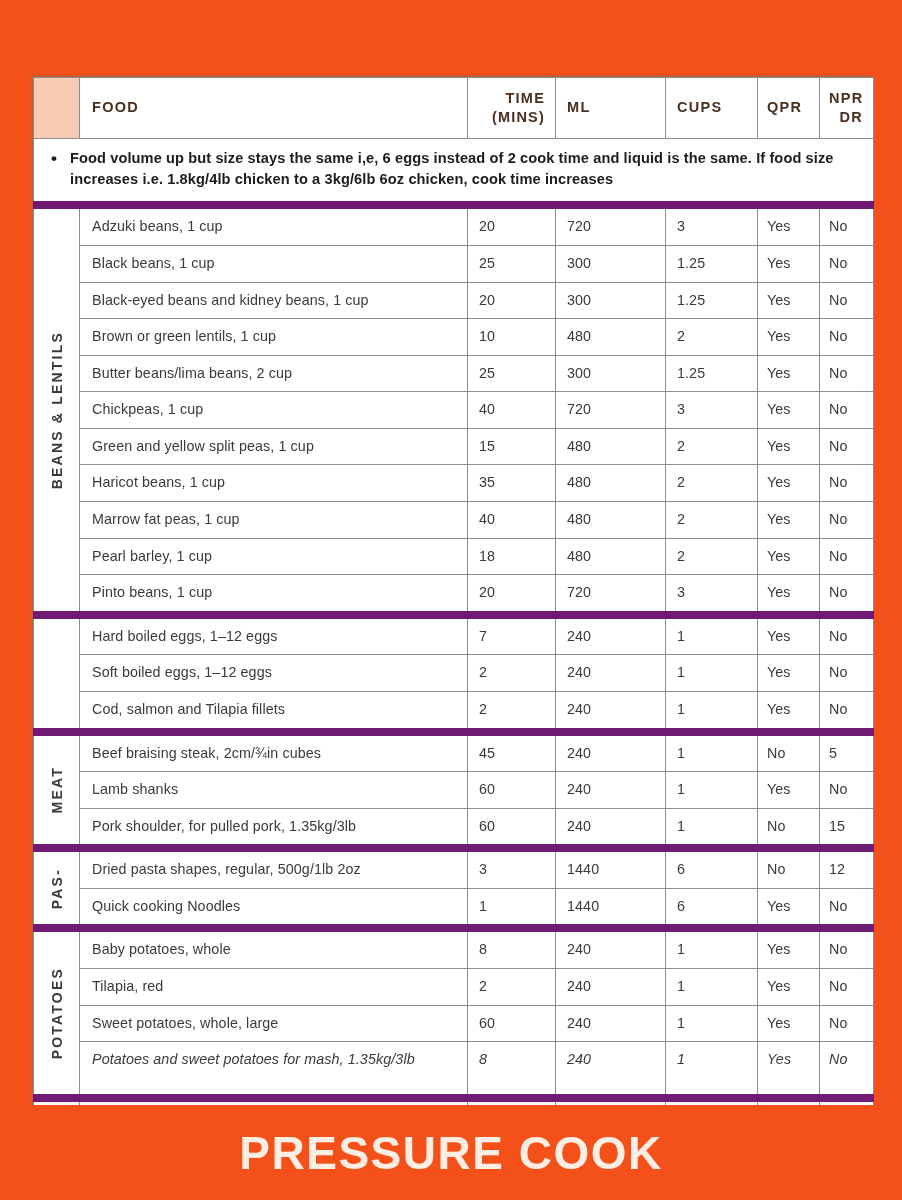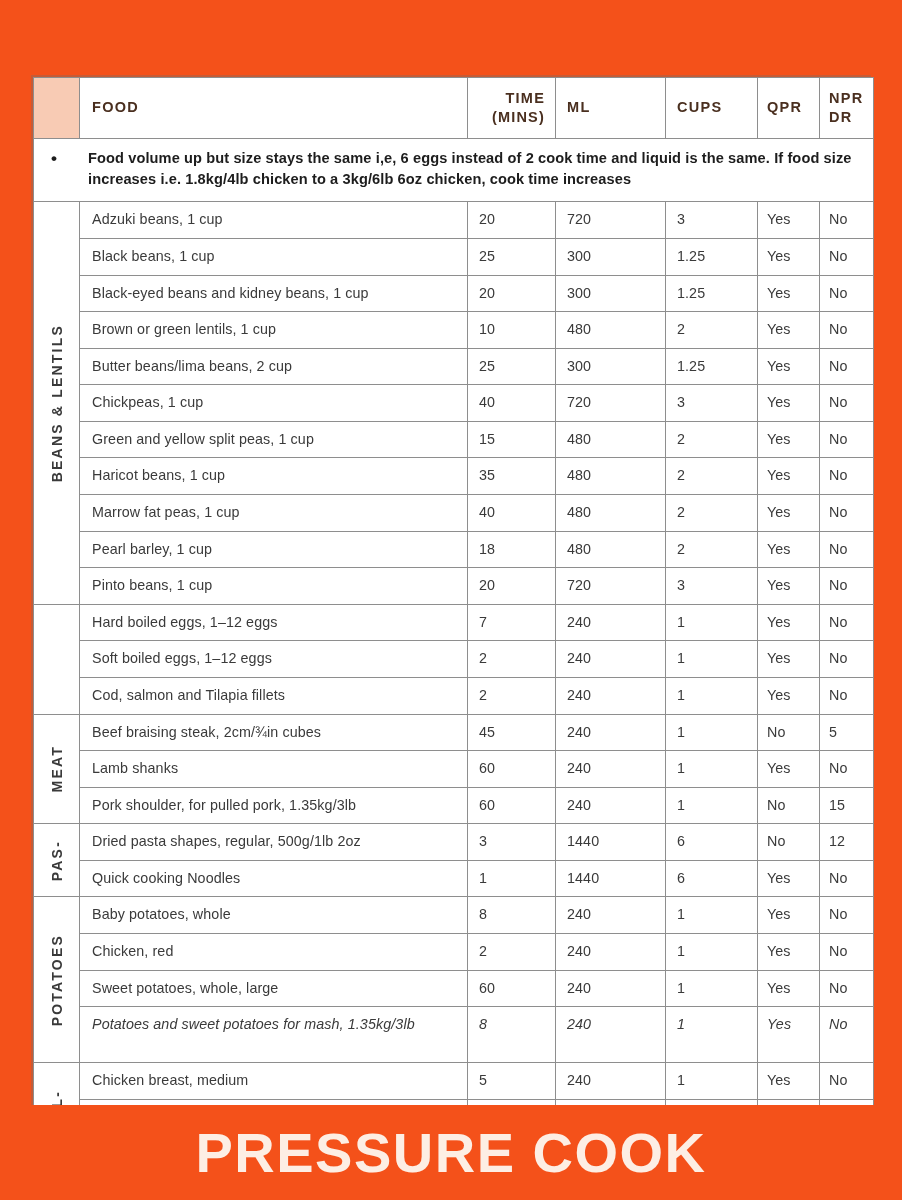--- a/index.html
+++ b/index.html
@@ -70,42 +70,42 @@
     line-height: 1.28;
   }
   thead th.h-cat {
     background: #F8CBB4;
     padding: 0;
   }
   thead th.h-time { padding-left: 11px; letter-spacing: 1.2px; text-align: right; }
   thead th.h-ml   { padding-left: 11px; }
   thead th.h-cups { padding-left: 11px; }
   thead th.h-qpr  { padding-left: 9px; }
-  thead th.h-npr  { padding-left: 9px; }
+  thead th.h-npr  { padding-left: 9px; text-align: right; }
 
   
   td.note-cell {
     padding: 9px 16px 11px 14px;
     font-size: 14.6px;
     font-weight: bold;
     color: #1d1d1d;
     line-height: 1.45;
     letter-spacing: 0.1px;
   }
   .note-flex { display: flex; align-items: flex-start; }
   .note-bullet {
     flex: 0 0 auto;
     width: 22px;
     font-size: 17px;
     line-height: 1.35;
     color: #1d1d1d;
     text-align: left;
     padding-left: 3px;
   }
-  .note-text { flex: 1 1 auto; margin-left: 18px; }
+  .note-text { flex: 1 1 auto; }
 
   
   tbody td {
     font-size: 14.3px;
     color: #3a3a3a;
     padding: 8px 10px 9px 11px;
     height: 32px;
     line-height: 1.3;
     letter-spacing: 0.1px;
   }
@@ -129,36 +129,36 @@
     font-size: 14px;
     font-weight: bold;
     letter-spacing: 2.2px;
     color: #3a3a3a;
     white-space: nowrap;
     margin: 0 auto;
     line-height: 44px;
   }
 
   
-  tr.group-start > td { border-top: 1px solid #701a75; }
+  tr.group-start > td { border-top: 8px solid #701a75; }
 
   
   #footer-banner {
     position: absolute;
     left: 0;
     top: 1105px;
     width: 902px;
     height: 95px;
     display: flex;
     align-items: center;
     justify-content: center;
     background: #F4511A;
   }
   #footer-title {
-    font-size: 56px;
+    font-size: 46px;
     font-weight: bold;
     color: #FDEEE4;
     letter-spacing: 1.5px;
     font-family: "Liberation Sans", sans-serif;
   }
 </style>
 </head>
 <body>
 
 <div id="page">
@@ -371,21 +371,21 @@
               <span class="cat-rot">POTATOES</span>
             </td>
             <td class="food-cell">Baby potatoes, whole</td>
             <td class="num-cell">8</td>
             <td class="num-cell">240</td>
             <td class="num-cell">1</td>
             <td class="small-num">Yes</td>
             <td class="small-num">No</td>
           </tr>
           <tr>
-            <td class="food-cell">Chicken, red</td>
+            <td class="food-cell">Tilapia, red</td>
             <td class="num-cell">2</td>
             <td class="num-cell">240</td>
             <td class="num-cell">1</td>
             <td class="small-num">Yes</td>
             <td class="small-num">No</td>
           </tr>
           <tr>
             <td class="food-cell">Sweet potatoes, whole, large</td>
             <td class="num-cell">60</td>
             <td class="num-cell">240</td>

